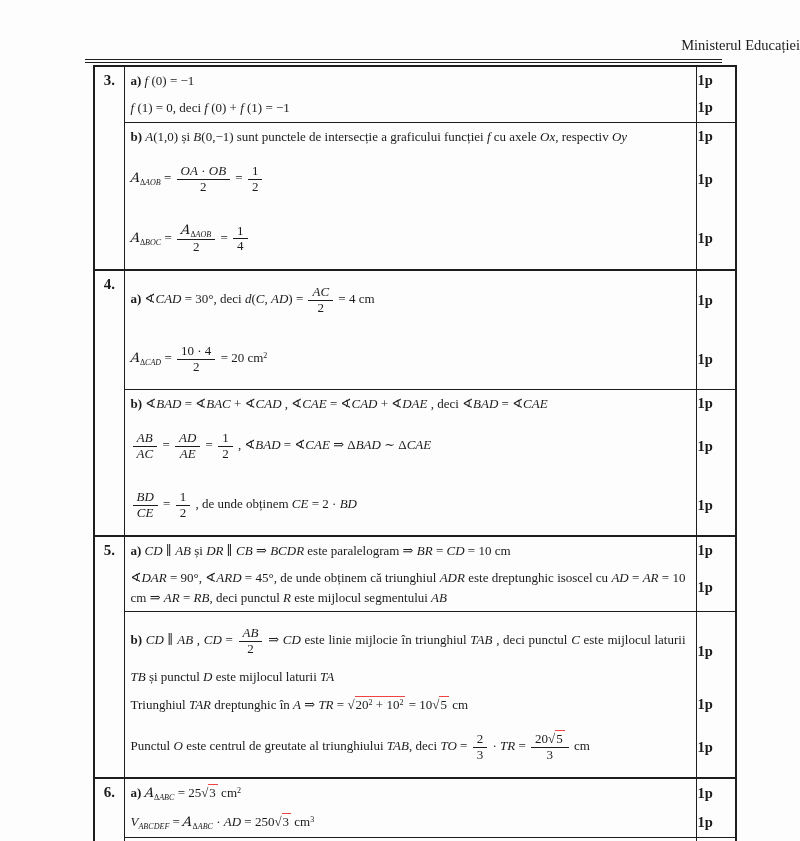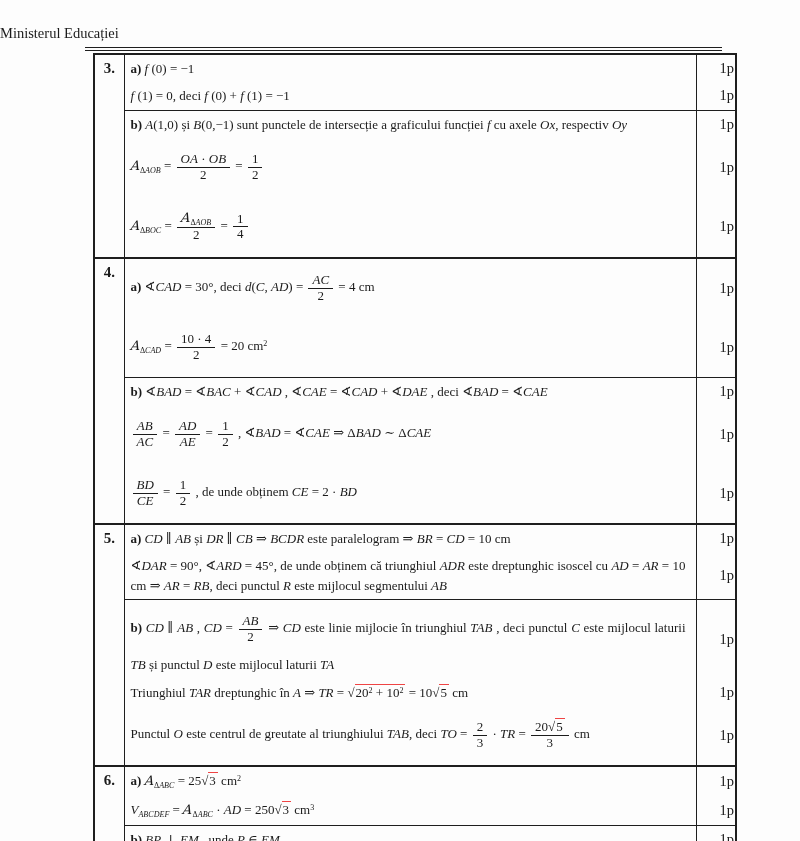--- a/index.html
+++ b/index.html
@@ -9,22 +9,22 @@
     color: #1b1b1b;
   }
   .page {
     position: relative;
     width: 800px; height: 841px;
     background: #fdfdfd;
     overflow: hidden;
   }
   
   .doc-header {
-    padding-top: 24px;
-    text-align: left;
+    padding-top: 36px;
+    text-align: right;
     font-size: 14.5px;
     line-height: 1.35;
   }
   .header-rule {
     width: 637px;
     margin: 3px 0 0 85px;
     height: 2px;
     border-top: 1.5px solid #1e1e1e;
     border-bottom: 1px solid #1e1e1e;
   }
@@ -53,22 +53,22 @@
     font-size: 15px;
     padding-top: 5px;
   }
   td.content-cell {
     font-size: 13px;
     line-height: 1.5;
     padding: 4px 10px 4px 6px;
   }
   td.content-cell.just { text-align: justify; }
   td.points-cell {
-    text-align: right;
-    font-weight: normal;
+    text-align: left;
+    font-weight: bold;
     font-size: 14.5px;
   }
   
   .content-cell i { font-style: italic; }
   .cal {
     font-style: italic;
     font-family: "DejaVu Serif", serif;
     transform: skewX(-6deg);
     display: inline-block;
   }

